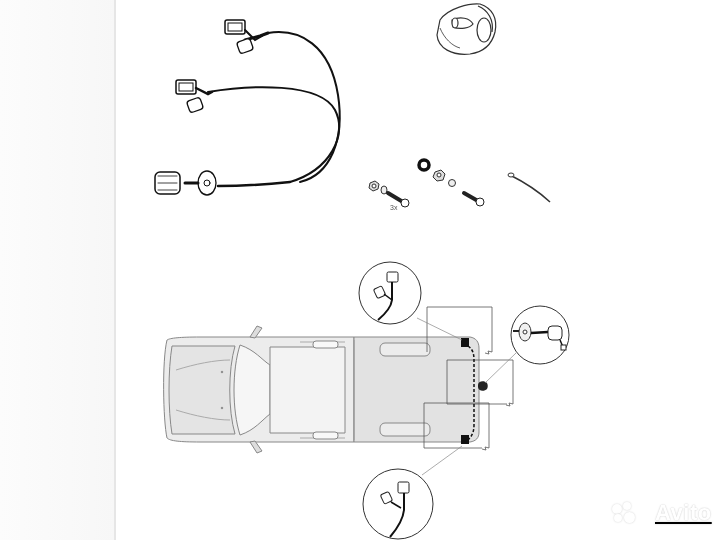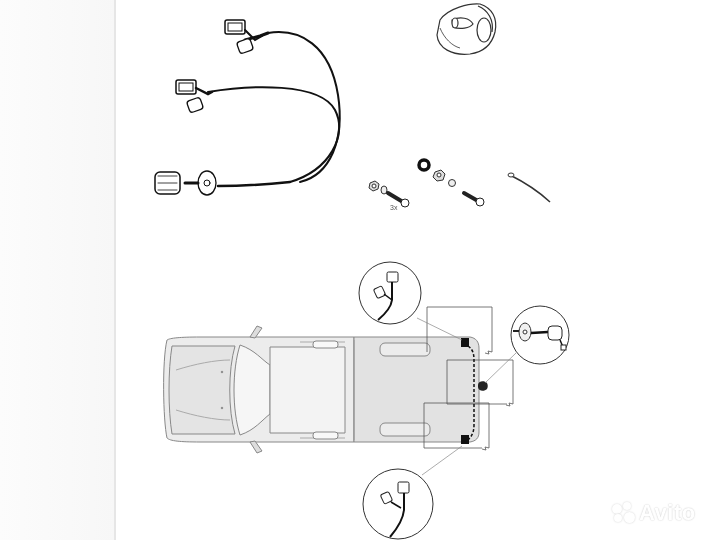--- a/index.html
+++ b/index.html
@@ -2,21 +2,21 @@
 <html><head>
 <meta charset="utf-8">
 <style>
   html, body { margin:0; padding:0; background:#ffffff; }
   body { width:720px; height:540px; position:relative; overflow:hidden; font-family:"Liberation Sans", sans-serif; }
   .canvas { position:absolute; left:0; top:0; width:720px; height:540px; background:#ffffff; }
   .left-band { position:absolute; left:0; top:0; width:115px; height:540px; background:linear-gradient(90deg,#fcfcfc,#f7f7f7); }
   .left-line { position:absolute; left:114px; top:0; width:2px; height:540px; background:#e6e6e6; }
   svg { position:absolute; left:0; top:0; }
   .qty-label { position:absolute; font-size:7px; color:#555; }
-  .watermark { position:absolute; left:612px; top:500px; display:flex; align-items:center; gap:3px; }
+  .watermark { position:absolute; left:612px; top:500px; display:flex; align-items:center; gap:19px;text-decoration:underline; }
   .wm-text { font-size:22px; font-weight:bold; color:#ffffff; text-shadow:0 0 2px #d8d8d8, 0 0 1px #cfcfcf; letter-spacing:0.5px; }
   .wm-dots { position:relative; width:24px; height:22px; }
   .wm-dots span { position:absolute; border-radius:50%; background:#fff; box-shadow:0 0 2px #cfcfcf; }
 </style>
 </head>
 <body>
 
 <div class="canvas">
   <div class="left-band"></div>
   <div class="left-line"></div>

